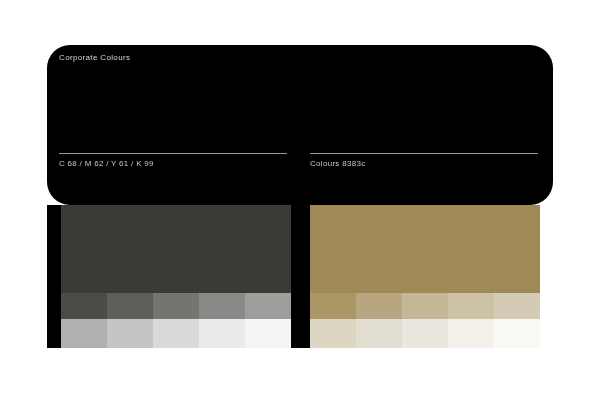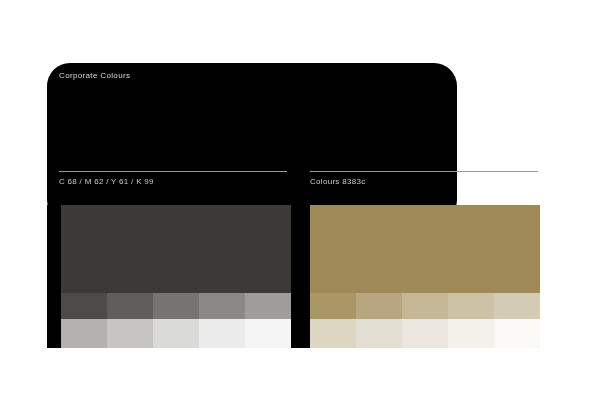--- a/index.html
+++ b/index.html
@@ -12,22 +12,22 @@
     background: #ffffff;
     font-family: "Liberation Sans", sans-serif;
     overflow: hidden;
     position: relative;
   }
 
   
   #slide-panel {
     position: absolute;
     left: 47px;
-    top: 63px;
-    width: 410px;
+    top: 45px;
+    width: 506px;
     height: 160px;
     background: #000000;
     border-radius: 23px;
   }
 
   
   #gutter-left {
     position: absolute;
     left: 47px;
     top: 205px;

